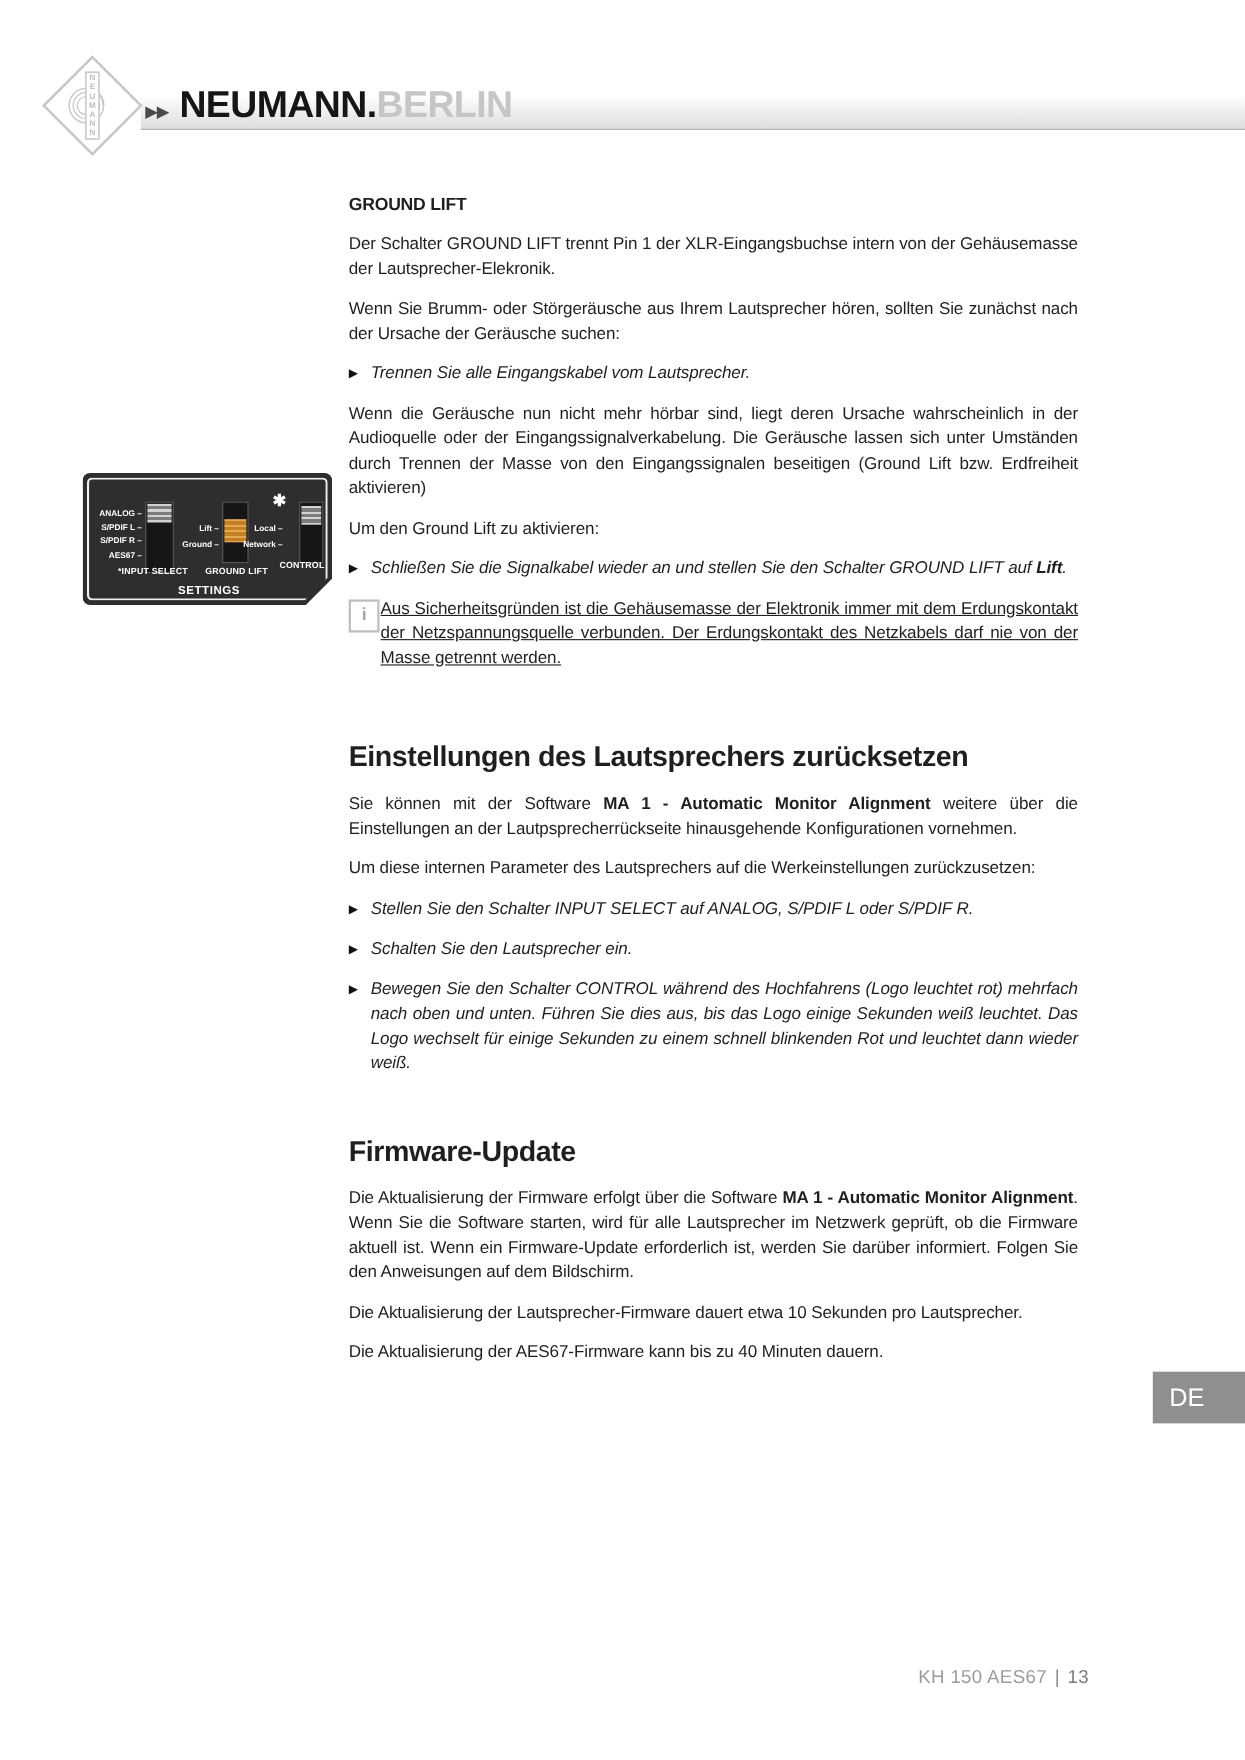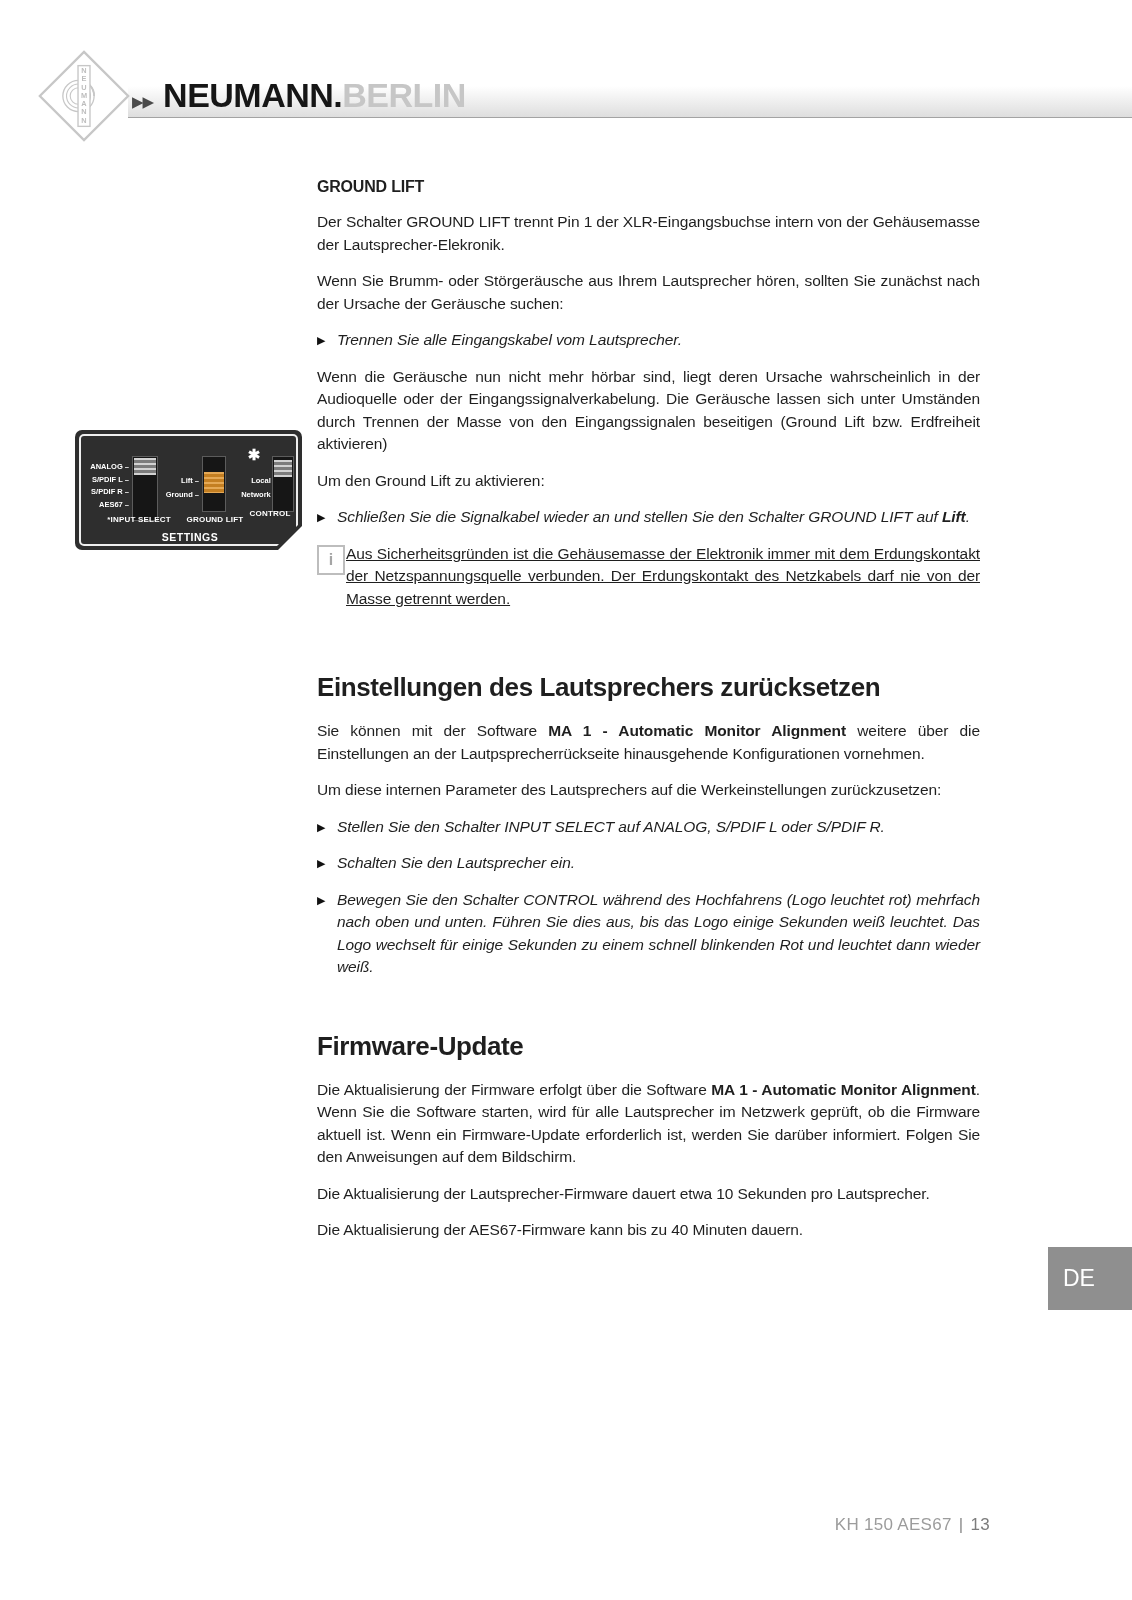--- a/index.html
+++ b/index.html
@@ -45,21 +45,21 @@
   .opts div::after{content:" \2013";color:#ffffff;}
   .slot{position:absolute;background:#161616;border:1px solid #5c5c5c;}
   .knob{position:absolute;left:1px;right:1px;
         background:repeating-linear-gradient(to bottom,#d2d2d2 0 2px,#7c7c7c 2px 5px);}
   .knob.orange{background:repeating-linear-gradient(to bottom,#e5a956 0 2px,#c47f22 2px 5px);}
   .asterisk{position:absolute;color:#ffffff;font-size:15px;font-weight:bold;text-align:center;}
   .panel .big{font-size:8px;text-align:center;}
   .panel .settings{font-size:10.5px;font-weight:bold;letter-spacing:.5px;}
 
   
-  .de-tab{position:absolute;right:0;top:1247px;width:84px;height:63px;background:#8f8f8f;
+  .de-tab{position:absolute;right:0;top:1247px;width:84px;height:47px;background:#8f8f8f;
           color:#ffffff;font-size:23px;display:flex;align-items:center;padding-left:15px;box-sizing:border-box;}
   .footer{position:absolute;right:142px;top:1515px;font-size:17px;color:#9c9c9c;letter-spacing:.3px;}
   .footer .sep{margin:0 7px;color:#8b8b8b;}
   .footer .pg{color:#7c7c7c;}
 </style>
 </head>
 <body>
 
 <div class="page">
 
@@ -102,28 +102,28 @@
     <div class="opts" style="left:84px;top:44px;width:40px;line-height:13.5px;">
       <div>Lift</div>
       <div>Ground</div>
     </div>
     <div class="slot" style="left:127px;top:26px;width:22px;height:54px;">
       <div class="knob orange" style="top:15px;height:21px;"></div>
     </div>
     <div class="lbl big" style="left:100px;top:85px;width:80px;">GROUND LIFT</div>
 
     <div class="asterisk" style="left:164px;top:16px;width:30px;">✱</div>
-    <div class="opts" style="left:152px;top:44px;width:50px;line-height:13.5px;">
+    <div class="opts" style="left:132px;top:44px;width:50px;line-height:13.5px;">
       <div>Local</div>
       <div>Network</div>
     </div>
     <div class="slot" style="left:197px;top:26px;width:20px;height:54px;">
       <div class="knob" style="top:3px;height:17px;"></div>
     </div>
-    <div class="lbl big" style="left:170px;top:79px;width:50px;">CONTROL</div>
+    <div class="lbl big" style="left:170px;top:79px;width:50px;text-align:right;">CONTROL</div>
 
     <div class="lbl settings" style="left:60px;top:101px;width:110px;text-align:center;">SETTINGS</div>
     <div class="fold"></div>
   </div>
 
   <div class="content">
 
     <div class="h3">GROUND LIFT</div>
     <p class="body">Der Schalter GROUND LIFT trennt Pin 1 der XLR-Eingangsbuchse intern von der Gehäusemasse der Lautsprecher-Elekronik.</p>
     <p class="body">Wenn Sie Brumm- oder Störgeräusche aus Ihrem Lautsprecher hören, sollten Sie zunächst nach der Ursache der Geräusche suchen:</p>

